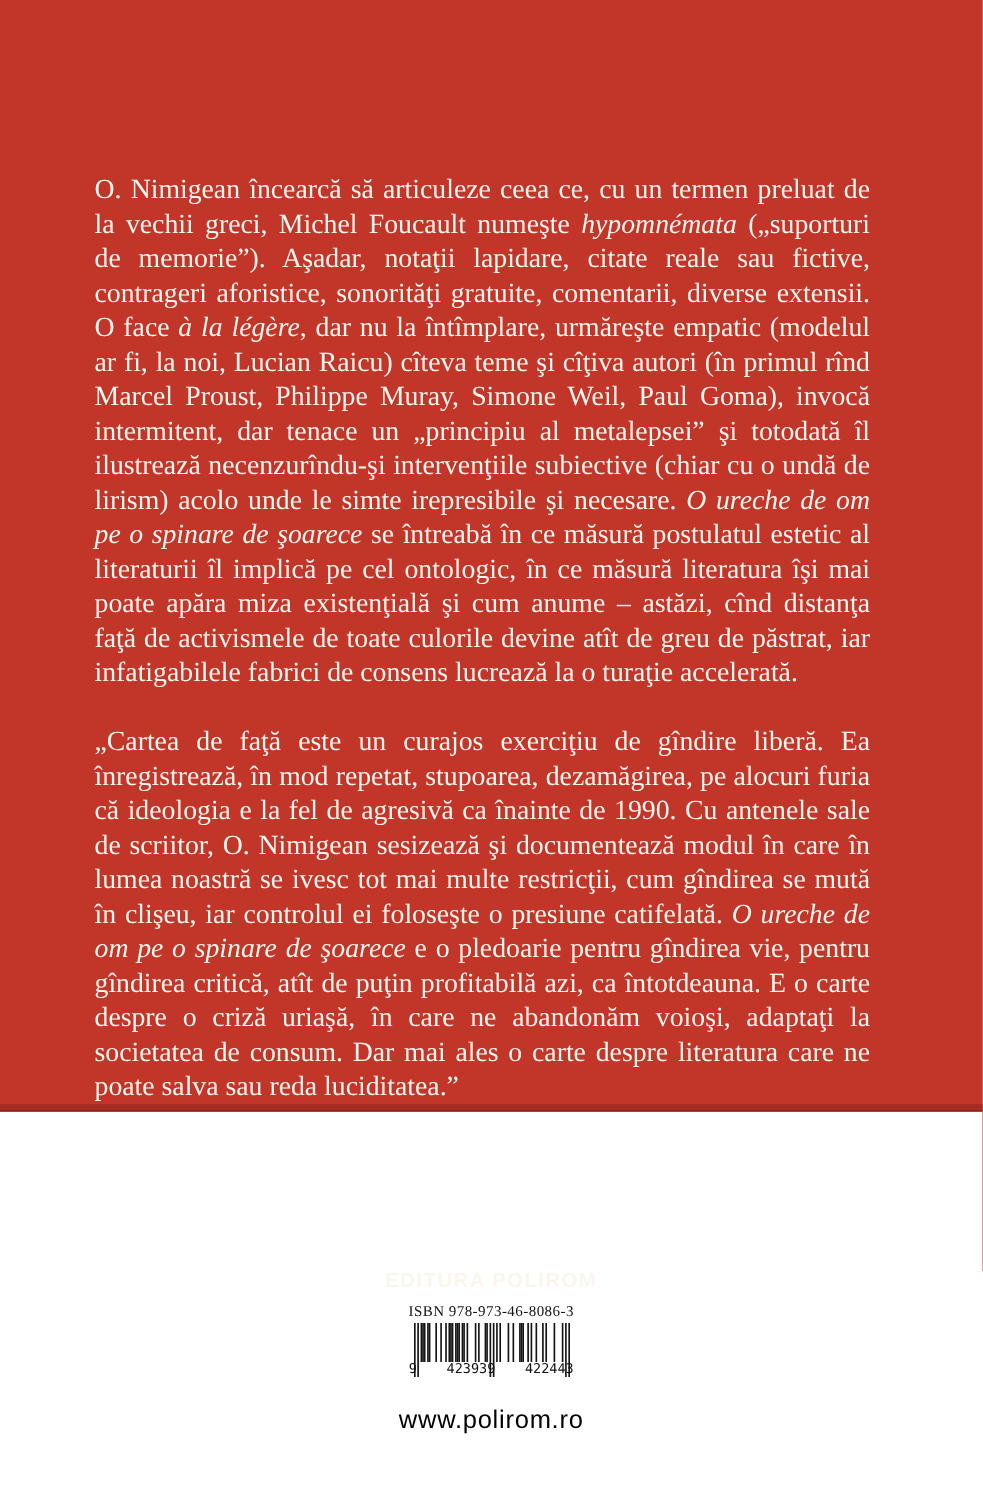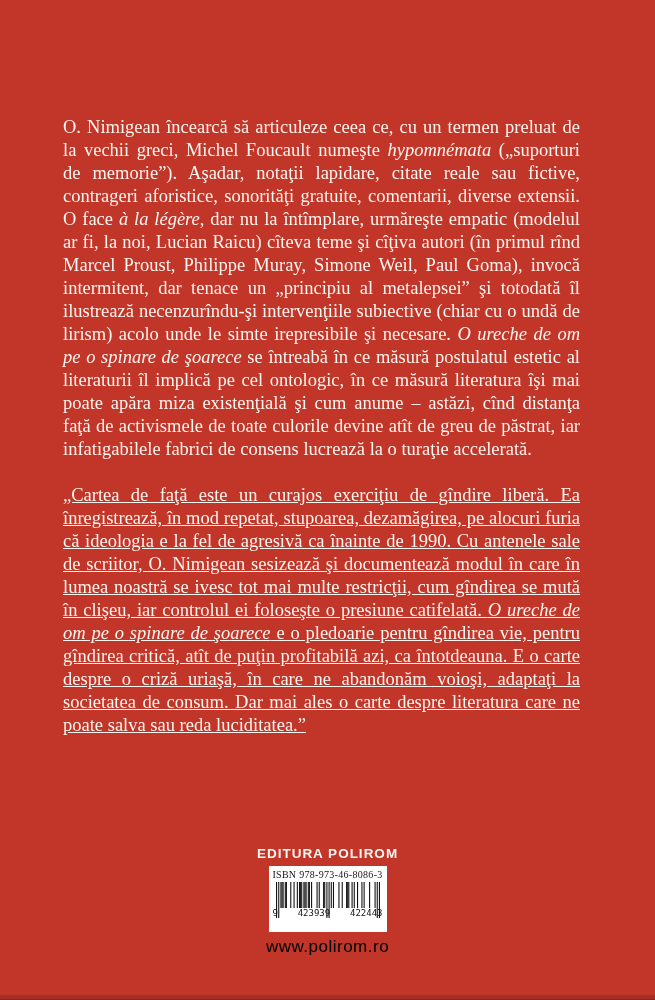--- a/index.html
+++ b/index.html
@@ -3,35 +3,35 @@
 <meta charset="utf-8">
 <style>
   html,body { margin:0; padding:0; }
   body {
     width:655px; height:1000px;
     font-family:"Liberation Serif", serif;
     overflow:hidden;
   }
   .cover {
     position:relative;
-    width:655px; height:1000px;
+    width:655px; height:741px;
     background:#C23529;
   }
   
   .body-text {
     position:absolute;
     top:116px; left:63px; width:517px;
     color:#FAF5EF;
     font-size:18.5px;
     line-height:23px;
     text-align:justify;
     hyphens:none;
   }
   .para { margin:0 0 23px 0; }
-  .para:last-of-type { margin-bottom:16px;text-decoration:underline; }
+  .para:last-of-type { margin-bottom:16px; }
   .para em { font-style:italic; }
   .signature {
     margin-top:12px;
     text-align:right;
     font-weight:bold;
     font-size:19px;
     padding-right:2px;
   }
   
   .publisher {

